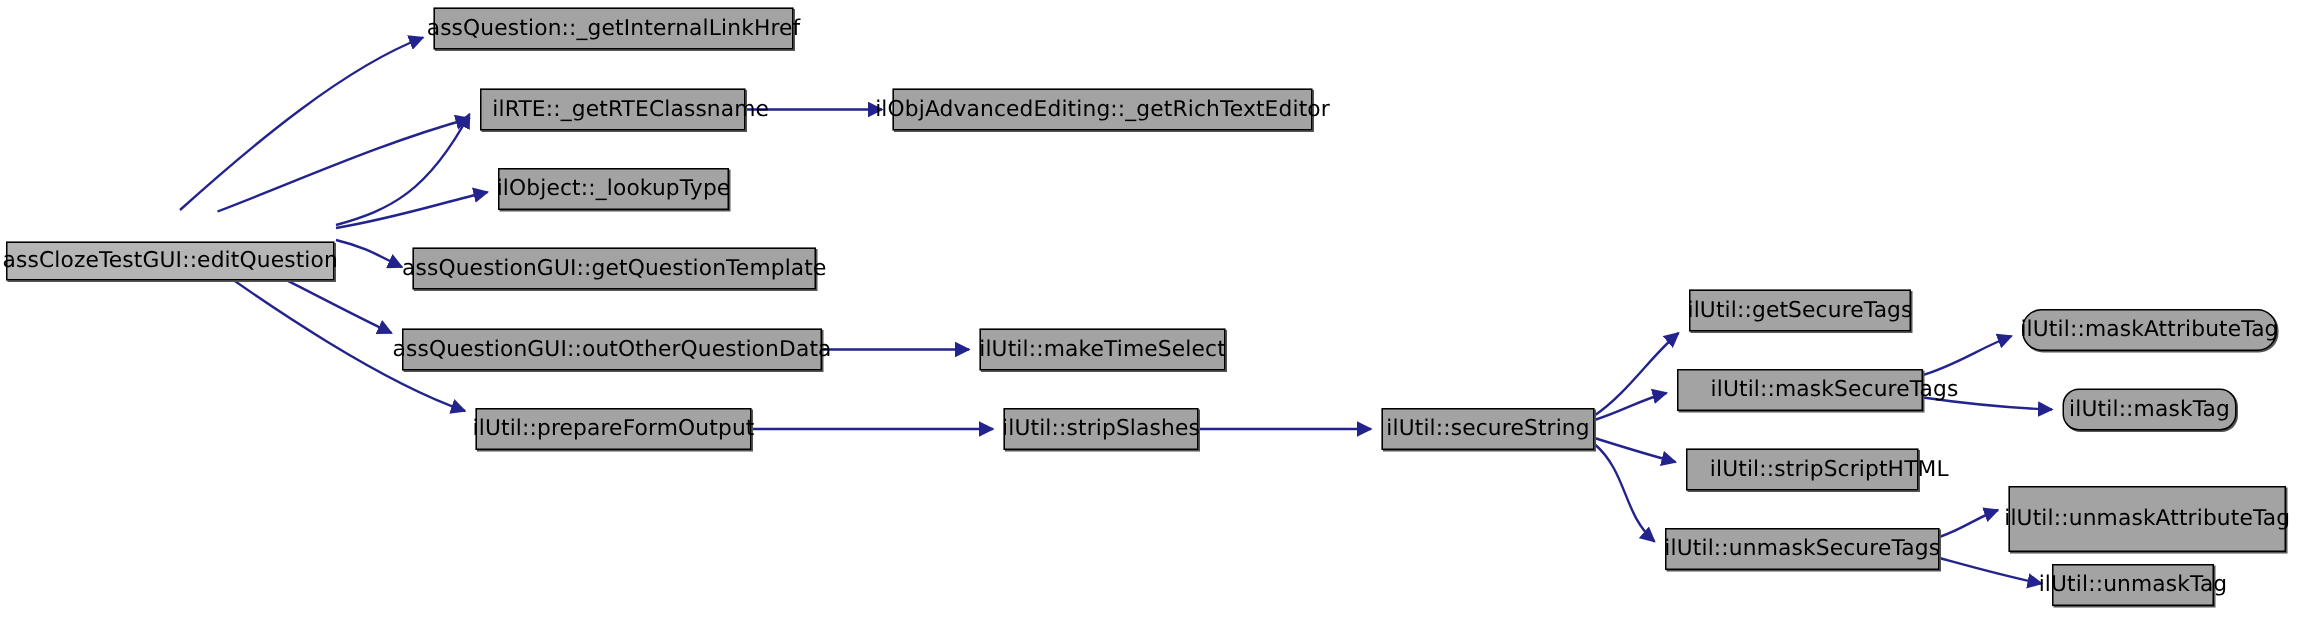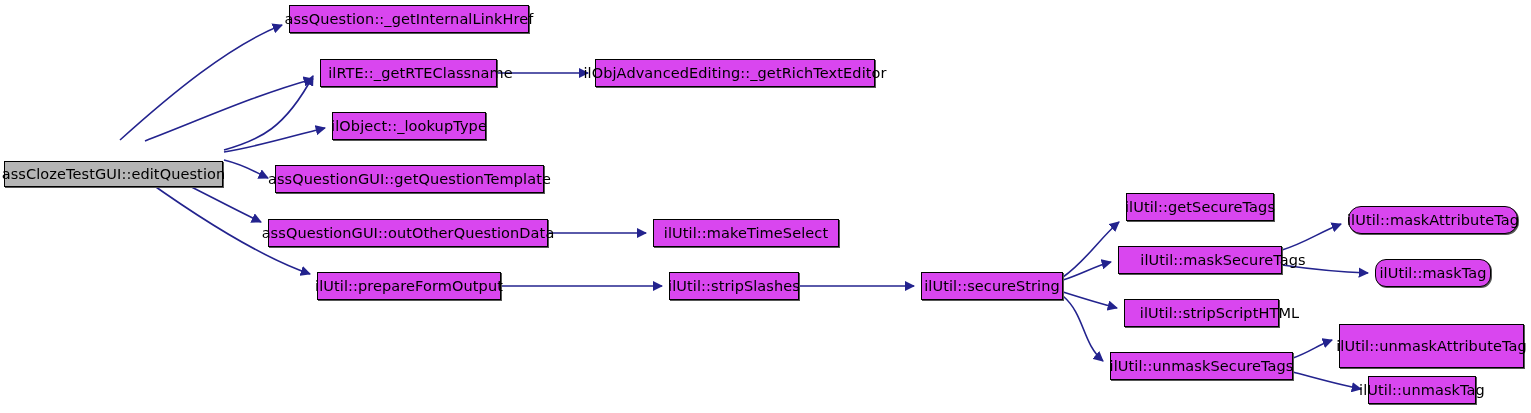--- a/index.html
+++ b/index.html
@@ -22,21 +22,21 @@
     left: 0;
     top: 0;
     width: 1531px;
     height: 413px;
     pointer-events: none;
   }
   .node {
     position: absolute;
     box-sizing: border-box;
     border: 1px solid #000000;
-    background: #d946ef;
+    background: #a3a3a3;
     color: #000000;
     font-size: 14.5px;
     line-height: 1;
     display: flex;
     align-items: center;
     justify-content: center;
     white-space: nowrap;
     letter-spacing: 0.1px;
     box-shadow: 1px 1px 0 0 #555555;
   }
@@ -95,21 +95,21 @@
       </div>
       <div class="node" style="left: 332px; top: 112px; width: 154px; height: 28px;">
         <span class="node-label">ilObject::_lookupType</span>
       </div>
       <div class="node" style="left: 275px; top: 165px; width: 269px; height: 28px;">
         <span class="node-label">assQuestionGUI::getQuestionTemplate</span>
       </div>
       <div class="node" style="left: 268px; top: 219px; width: 280px; height: 28px;">
         <span class="node-label">assQuestionGUI::outOtherQuestionData</span>
       </div>
-      <div class="node" style="left: 653px; top: 219px; width: 186px; height: 28px;">
+      <div class="node" style="left: 653px; top: 219px; width: 164px; height: 28px;">
         <span class="node-label">ilUtil::makeTimeSelect</span>
       </div>
       <div class="node" style="left: 317px; top: 272px; width: 184px; height: 28px;">
         <span class="node-label">ilUtil::prepareFormOutput</span>
       </div>
       <div class="node" style="left: 669px; top: 272px; width: 130px; height: 28px;">
         <span class="node-label">ilUtil::stripSlashes</span>
       </div>
       <div class="node" style="left: 921px; top: 272px; width: 142px; height: 28px;">
         <span class="node-label">ilUtil::secureString</span>

